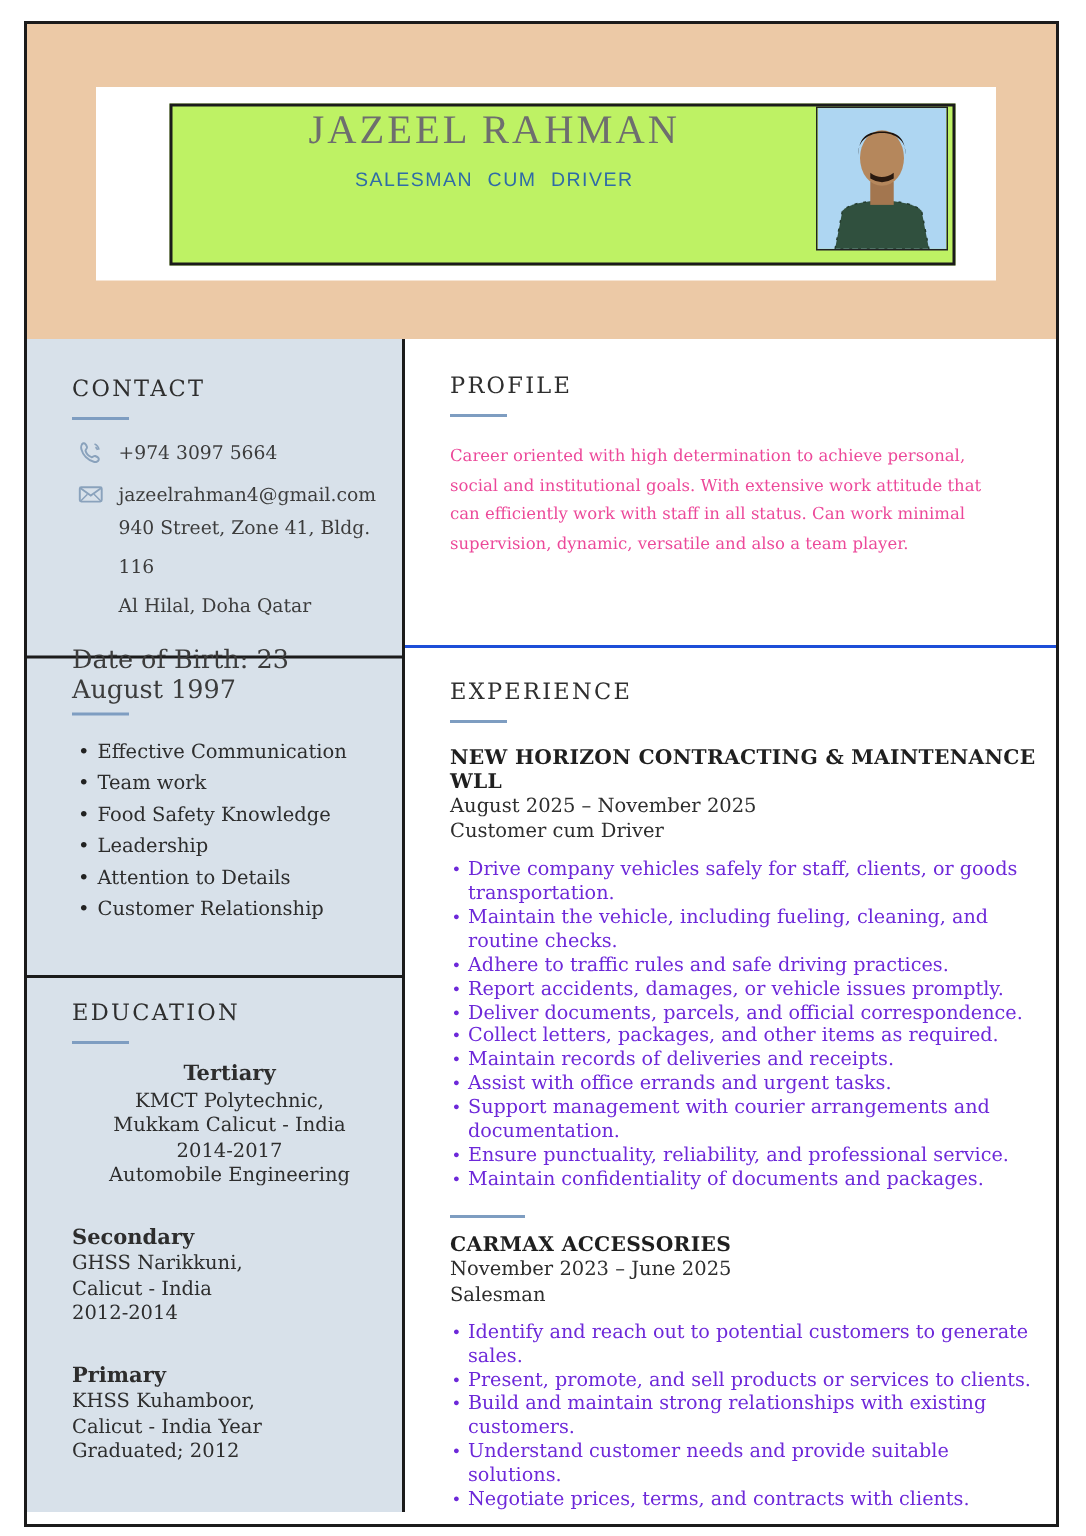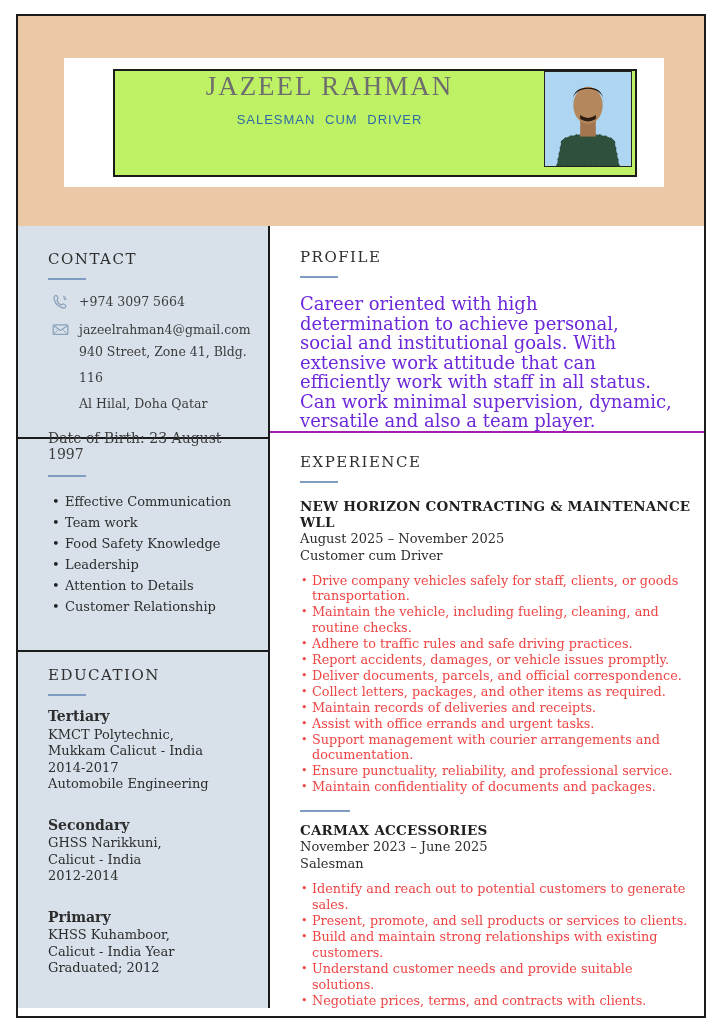--- a/index.html
+++ b/index.html
@@ -19,48 +19,48 @@
   .photo svg{display:block;width:100%;height:100%;}
   
   .columns{display:flex;height:782px;}
   .left-col{width:252px;min-width:252px;background:#d8e1ea;border-right:2px solid #1b1b1b;
     box-sizing:border-box;display:flex;flex-direction:column;color:#333;}
   .right-col{flex:1;background:#fff;display:flex;flex-direction:column;color:#2d2d2d;}
   .block{box-sizing:border-box;}
   .block-contact{height:213px;border-bottom:2px solid #1b1b1b;padding:24px 12px 0 30px;}
   .block-skills{height:213px;border-bottom:2px solid #1b1b1b;padding:26px 10px 0 30px;}
   .block-education{flex:1;padding:14px 10px 0 30px;}
-  .block-profile{height:213px;border-bottom:2px solid #a21caf;padding:22px 32px 0 30px;}
+  .block-profile{height:213px;border-bottom:2px solid #1d4ed8;padding:22px 32px 0 30px;}
   .block-experience{flex:1;padding:20px 10px 0 30px;}
   .sec-head{font-size:15px;letter-spacing:1.5px;color:#2e2e2e;}
   .rule{width:38px;height:2px;background:#7e9dc1;margin-top:10px;}
   
   .c-rows{margin-top:14px;margin-left:4px;font-size:12.5px;color:#3c3c3c;}
   .c-row{display:flex;align-items:center;margin-top:13px;}
   .c-icon{width:17px;height:15px;margin-right:10px;flex:none;}
   .c-icon svg{display:block;width:100%;height:100%;}
   .addr{margin-left:27px;line-height:26px;margin-top:2px;}
-  .dob{margin-top:13px;margin-left:0px;font-size:14px;color:#3c3c3c;}
+  .dob{margin-top:13px;margin-left:0px;font-size:17px;color:#3c3c3c;}
   
   .skills-list{list-style:none;margin:14px 0 0 4px;padding:0;font-size:13px;color:#2d2d2d;}
   .skills-list li{position:relative;padding-left:13px;line-height:21px;}
   .skills-list li::before{content:"\2022";position:absolute;left:0;color:#222;}
   
   .edu-entry{margin-top:13px;font-size:13px;line-height:16.5px;color:#2d2d2d;}
-  .edu-entry:first-of-type{margin-top:12px;}
+  .edu-entry:first-of-type{margin-top:12px;text-align:center;}
   .edu-level{font-weight:bold;font-size:14px;margin-bottom:2px;margin-top:24px;}
   .edu-entry:first-of-type .edu-level{margin-top:0;}
   
-  .profile-text{margin-top:16px;font-size:18px;line-height:19.5px;color:#6d28d9;}
+  .profile-text{margin-top:16px;font-size:11px;line-height:19.5px;color:#ec4899;}
   
   .job{margin-top:15px;}
   .job-divider{width:50px;height:2px;background:#7e9dc1;margin:14px 0 10px 0;}
   .job-company{font-weight:bold;font-size:13.5px;letter-spacing:0.2px;color:#1f1f1f;}
   .job-dates,.job-role{font-size:13px;line-height:17px;color:#2d2d2d;}
-  .job-bullets{list-style:none;margin:9px 0 0 0;padding:0;font-size:12.8px;color:#ef4444;}
+  .job-bullets{list-style:none;margin:9px 0 0 0;padding:0;font-size:12.8px;color:#6d28d9;}
   .job-bullets li{position:relative;padding-left:12px;line-height:15.9px;}
   .job-bullets li::before{content:"\2022";position:absolute;left:1px;font-size:11px;}
 </style>
 </head>
 <body>
 
 <div class="page">
 
   <div class="header-band">
     <div class="header-white">

